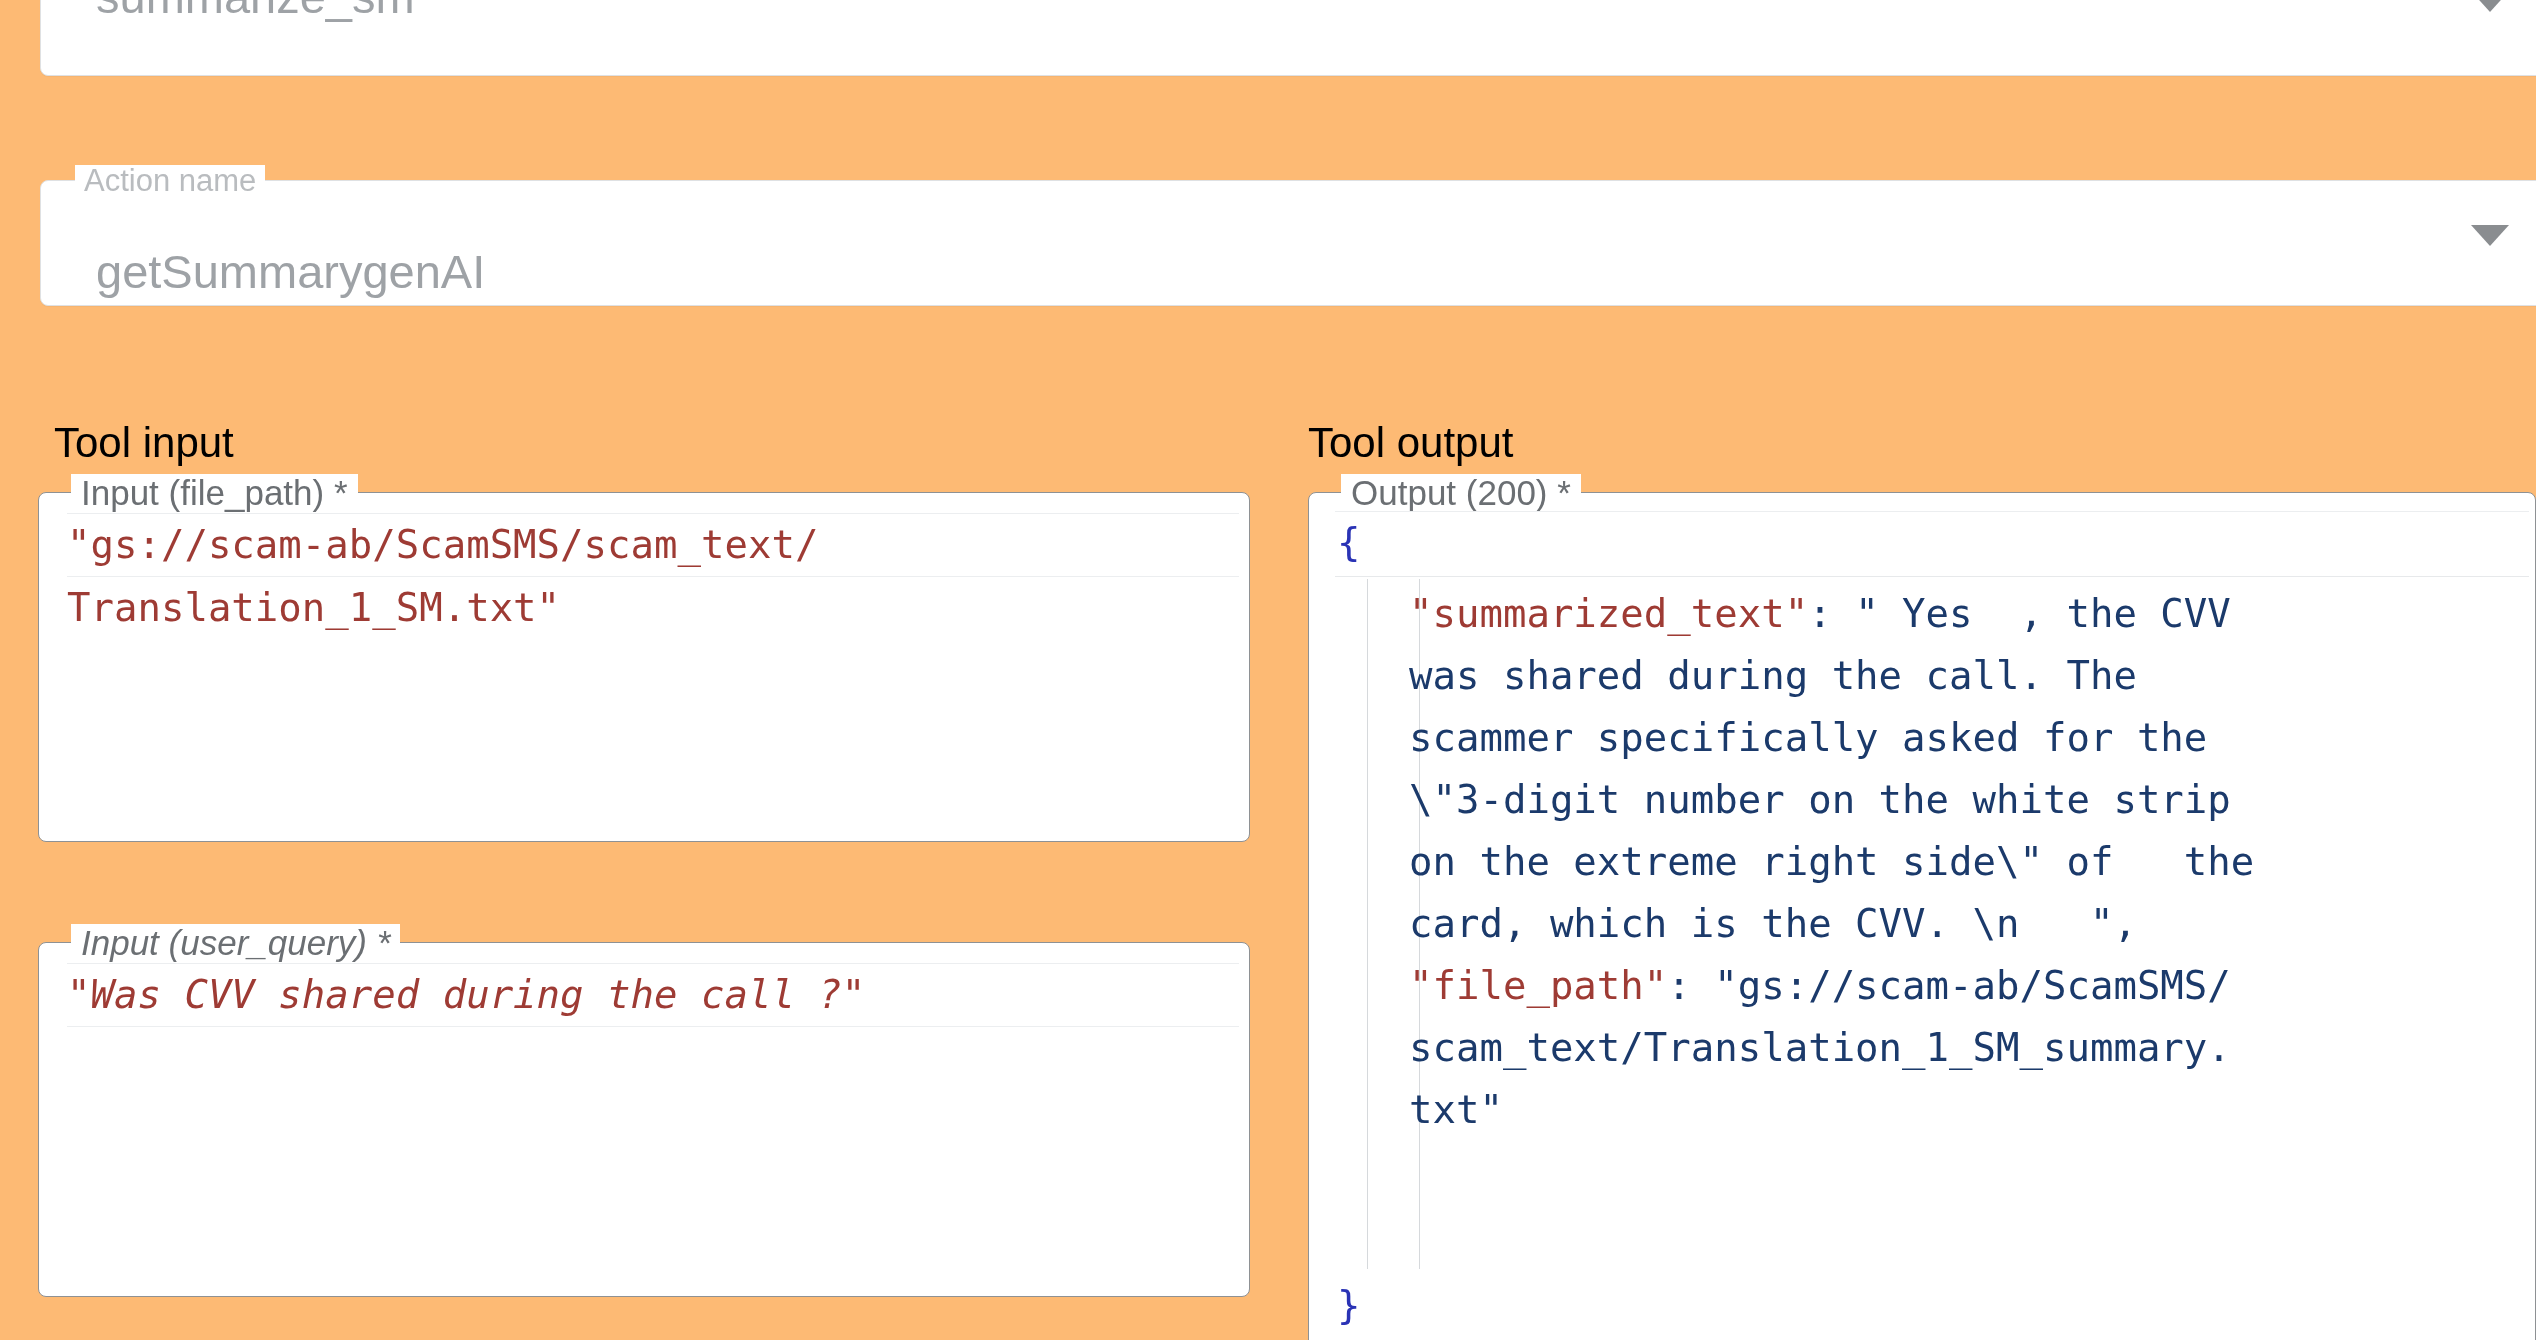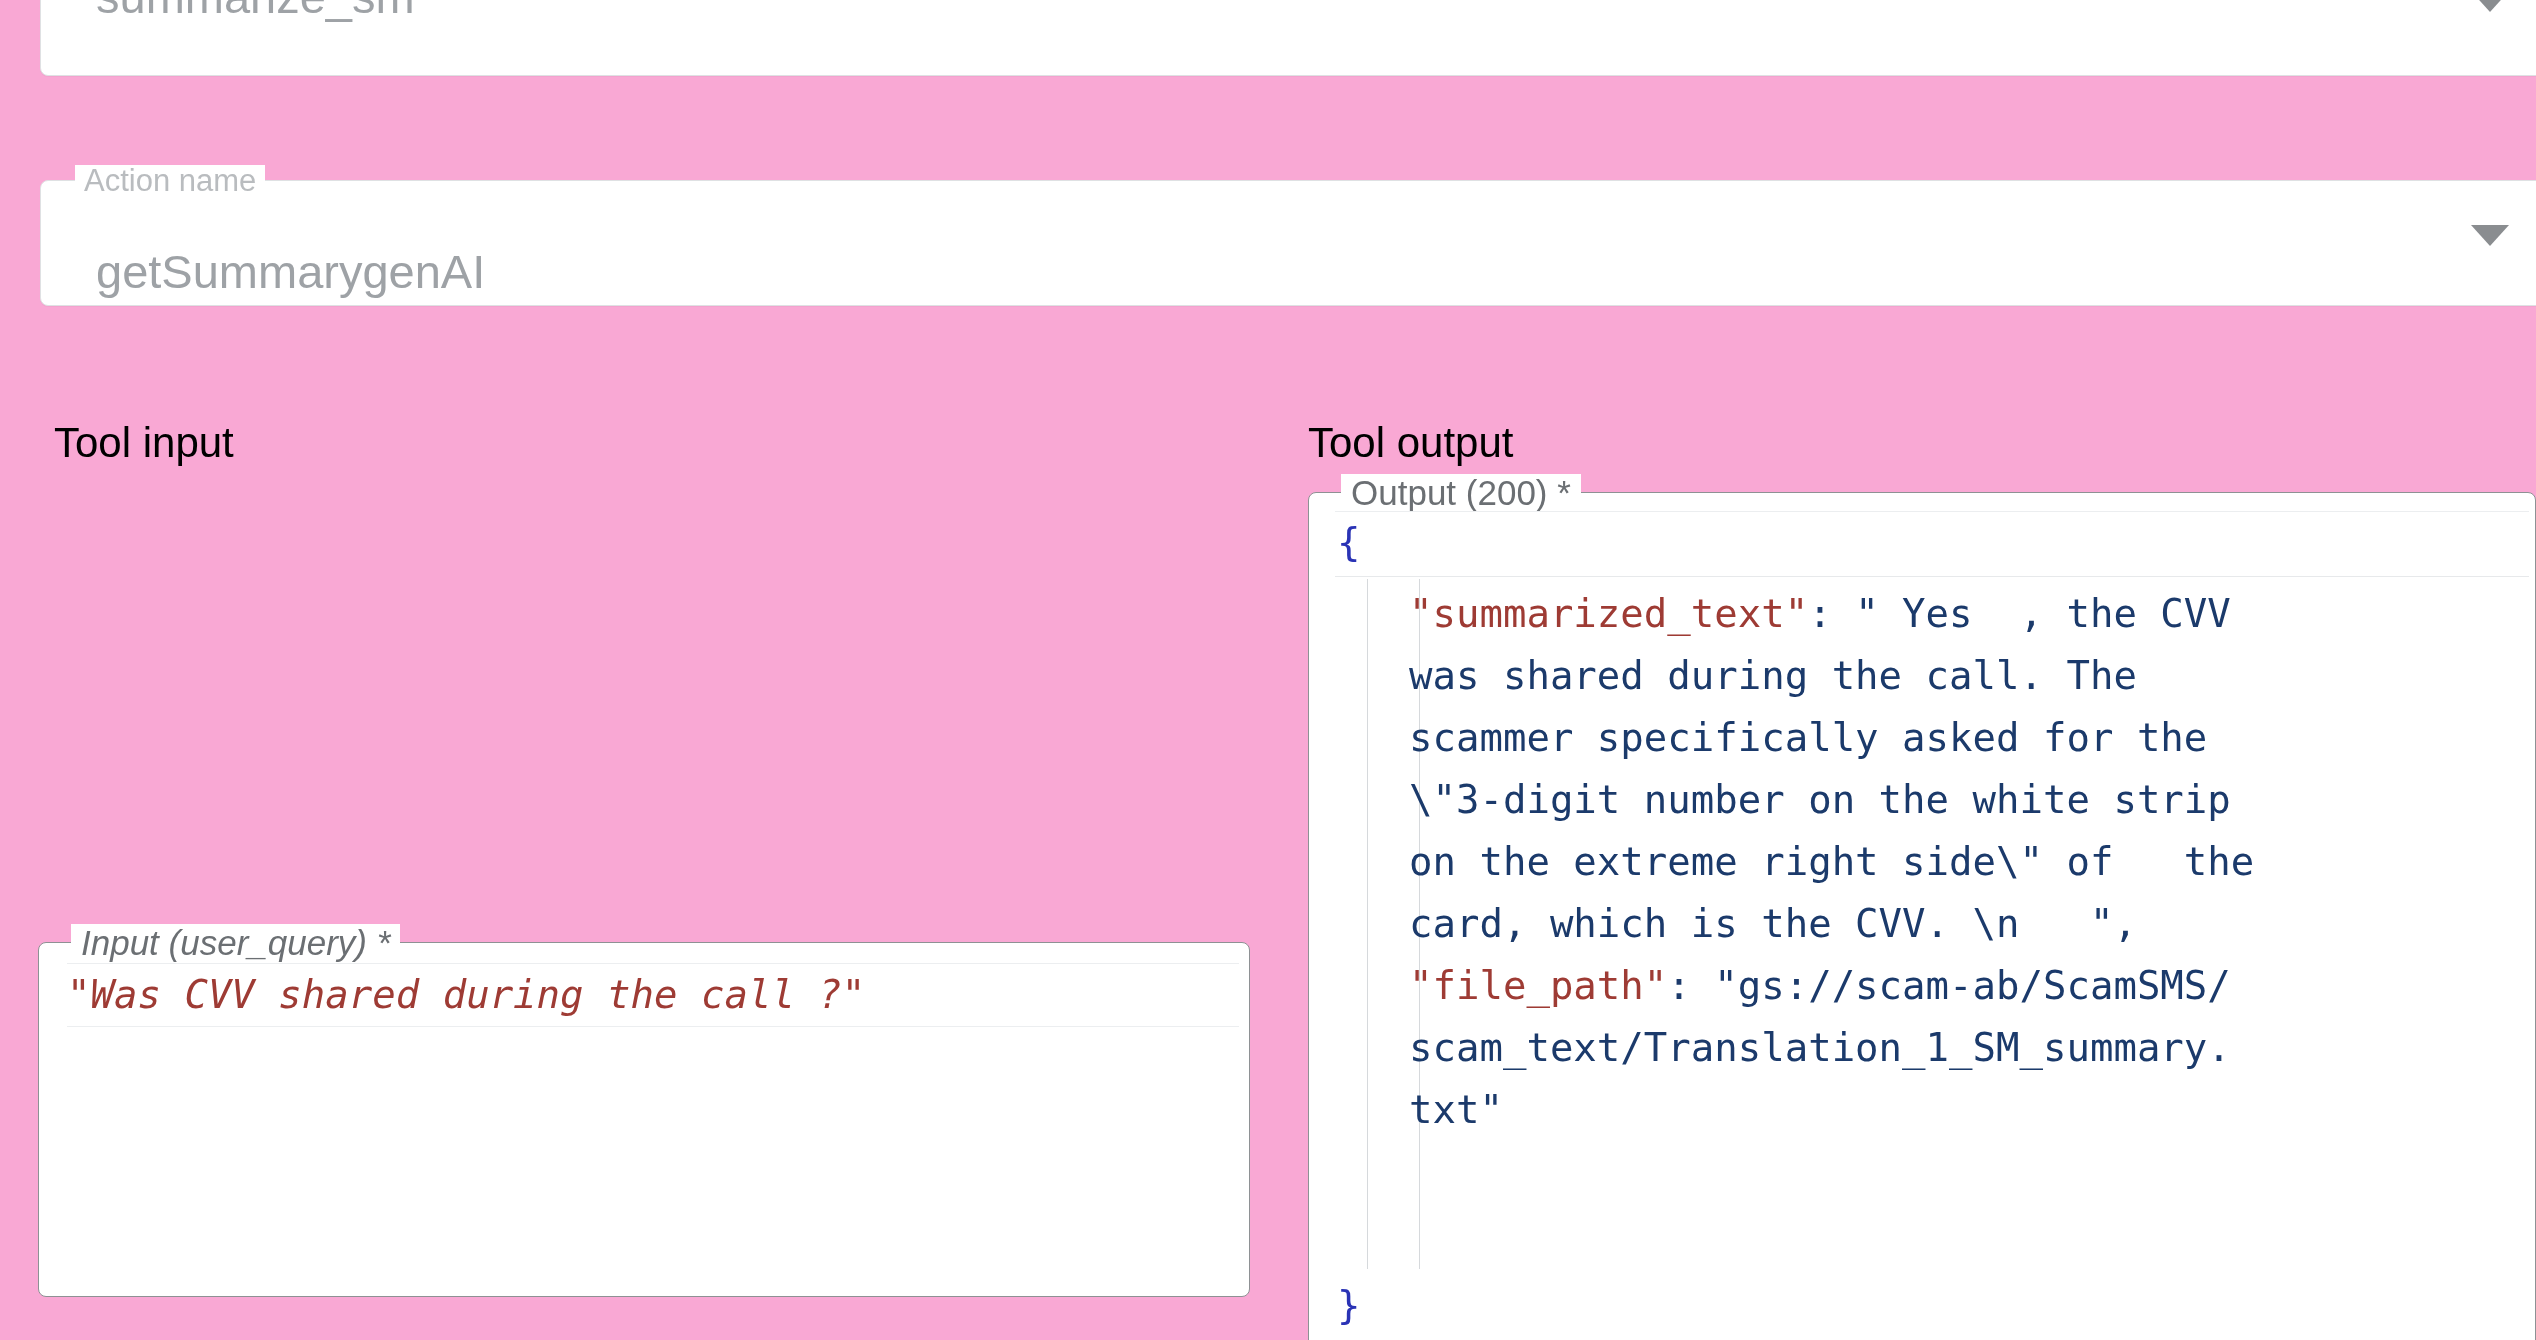--- a/index.html
+++ b/index.html
@@ -9,21 +9,21 @@
     height: 1340px;
     background: #ffffff;
     font-family: "Liberation Sans", sans-serif;
     overflow: hidden;
   }
 
   #root {
     position: relative;
     width: 2536px;
     height: 1340px;
-    background: #f9a8d4;
+    background: #fdba74;
   }
 
   
   .select-field {
     position: absolute;
     border: 1px solid #dfe1e3;
     border-radius: 8px;
     background: #ffffff;
     box-shadow: 0 1px 1px rgba(0,0,0,0.03);
   }
@@ -188,20 +188,27 @@
   <div class="select-field" id="field-action">
     <span class="legend">Action name</span>
     <span class="value">getSummarygenAI</span>
     <span class="chevron"></span>
   </div>
 
 
   <div class="section-heading" id="heading-tool-input">Tool input</div>
   <div class="section-heading" id="heading-tool-output">Tool output</div>
 
+  <div class="ofield" id="ofield-filepath">
+    <span class="olegend">Input (file_path) *</span>
+    <div class="code-wrap">
+      <span class="code-line maroon boxed-line">"gs://scam-ab/ScamSMS/scam_text/</span>
+      <span class="code-line maroon">Translation_1_SM.txt"</span>
+    </div>
+  </div>
 
   <div class="ofield" id="ofield-userquery">
     <span class="olegend">Input (user_query) *</span>
     <div class="code-wrap">
       <span class="code-line maroon boxed-line">"Was CVV shared during the call ?"</span>
     </div>
   </div>
 
   <div class="ofield" id="ofield-output">
     <span class="olegend">Output (200) *</span>

